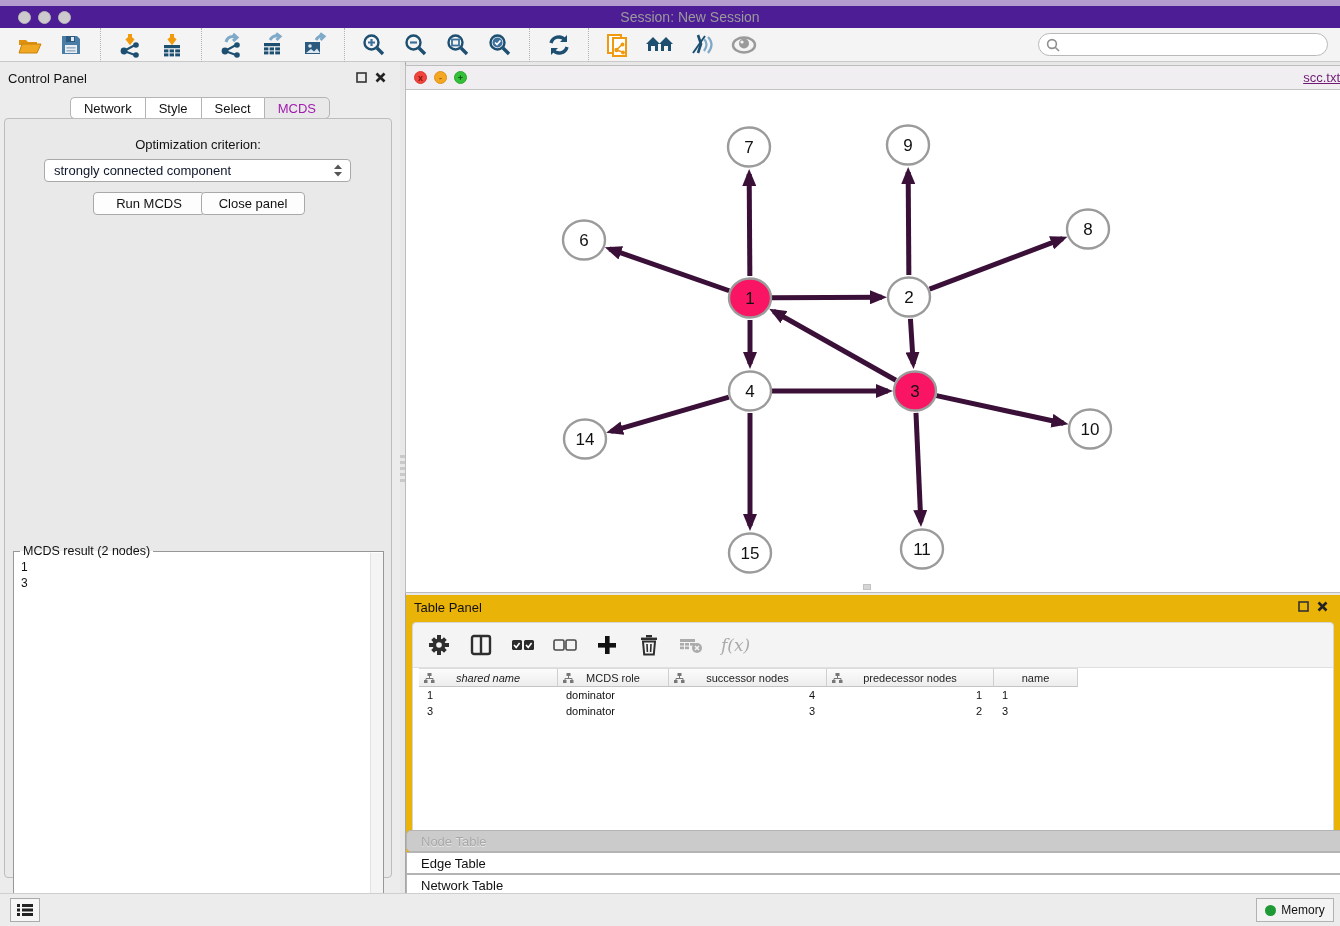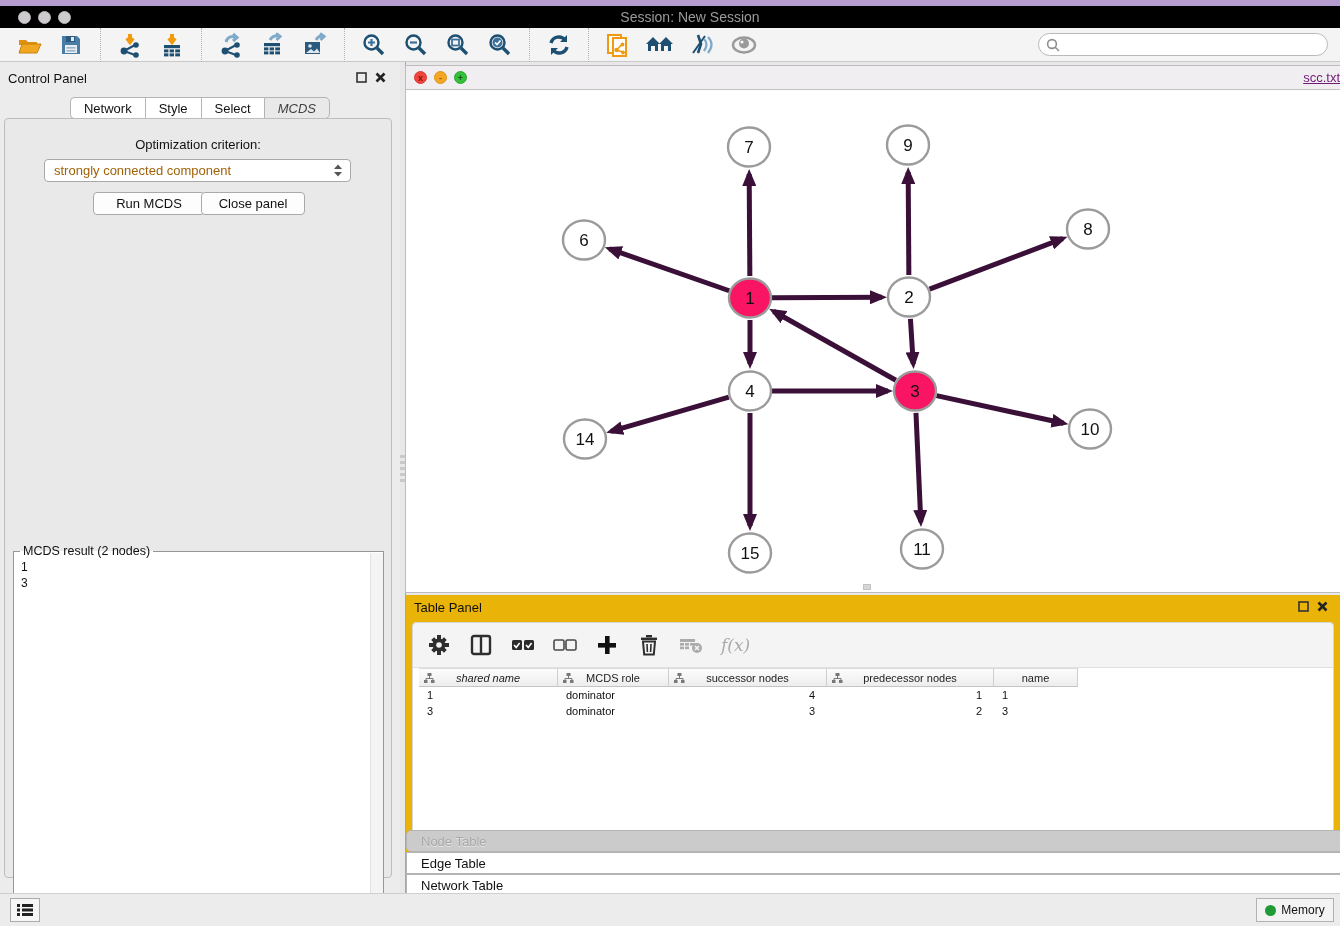--- a/index.html
+++ b/index.html
@@ -1,44 +1,44 @@
 <!DOCTYPE html>
 <html><head>
 <meta charset="utf-8">
 <style>
   * { margin:0; padding:0; box-sizing:border-box; }
   html,body { width:1340px; height:926px; font-family:"Liberation Sans",sans-serif; background:#e8e8e8; overflow:hidden; }
   .abs { position:absolute; }
 
   
   #purple-strip { left:0; top:0; width:1340px; height:6px; background:#b49ccf; }
-  #titlebar { left:0; top:6px; width:1340px; height:22px; background:#000000;padding-left:40px; }
+  #titlebar { left:0; top:6px; width:1340px; height:22px; background:#4c1d95;padding-left:40px; }
   #title-text { width:100%; text-align:center; font-size:14px; color:#9b9a9b; line-height:22px; }
   .tl { width:13px; height:13px; border-radius:50%; background:#cdcbcd; border:1px solid #b8b6b8; display:inline-block; margin-right:7px; }
   #traffic-main { left:18px; top:4px; }
 
   #toolbar { left:0; top:28px; width:1340px; height:34px; background:#f5f4f5; border-bottom:1px solid #c9c9c9; display:flex; align-items:center; padding-left:8px; }
   .tb-icon { width:30px; height:28px; display:flex; align-items:center; justify-content:center; margin:0 6px; flex:none; }
   .tb-sep { height:34px; border-left:1px dotted #b3b3b3; margin:0 8px; flex:none; }
   #search-box { right:12px; top:33px; width:290px; height:23px; border:1px solid #b9b9b9; border-radius:12px; background:#fff; display:flex; align-items:center; padding-left:7px; }
   #search-input { border:none; outline:none; background:transparent; font-size:12px; width:250px; margin-left:5px; }
 
   
   #control-panel { left:0; top:62px; width:400px; height:831px; background:#ececec; }
   #cp-header { left:8px; top:9px; font-size:13px; color:#111; }
   .panel-btns { display:flex; gap:8px; align-items:center; }
   #cp-btns { right:14px; top:10px; }
   #control-tabs { left:0; top:35px; width:400px; height:22px; display:flex; justify-content:center; }
   .ctab { height:22px; line-height:21px; padding:0 13px; font-size:13px; background:#fff; border:1px solid #b4b4b4; border-right:none; color:#111; border-radius:0; }
   .ctab:first-child { border-top-left-radius:5px; border-bottom-left-radius:5px; }
   .ctab:last-child { border-right:1px solid #b4b4b4; border-top-right-radius:5px; border-bottom-right-radius:5px; }
-  .ctab.sel { background:#e9e9e9; color:#404040;font-style:italic; }
+  .ctab.sel { background:#e9e9e9; color:#a21caf; }
   #cp-content { left:4px; top:56px; width:388px; height:760px; background:#e9e9e9; border:1px solid #bdbdbd; border-radius:4px; }
   #opt-label { width:100%; text-align:center; top:18px; font-size:13px; color:#111; }
-  #criterion-select { left:39px; top:40px; width:307px; height:23px; background:#fff; border:1px solid #a9a9a9; border-radius:4px; font-size:13px; line-height:21px; padding-left:9px; color:#a16207; display:flex; justify-content:space-between; align-items:center; }
+  #criterion-select { left:39px; top:40px; width:307px; height:23px; background:#fff; border:1px solid #a9a9a9; border-radius:4px; font-size:13px; line-height:21px; padding-left:9px; color:#0f172a; display:flex; justify-content:space-between; align-items:center; }
   .push-btn { height:23px; background:#fdfdfd; border:1px solid #a9a9a9; border-radius:4px; font-size:13px; text-align:center; line-height:21px; color:#111; }
   #run-btn  { left:88px; top:73px; width:112px; }
   #close-panel-btn { left:196px; top:73px; width:104px; }
   #mcds-result { left:8px; top:432px; width:371px; height:376px; background:#fff; border:1px solid #979797; }
   #mcds-result-title { top:-8px; left:6px; font-size:12.5px; padding:0 3px; background:linear-gradient(#e9e9e9 50%,#ffffff 50%); color:#111; }
   #mcds-list { left:0; top:3px; width:350px; font-size:12px; line-height:16px; padding:4px 0 0 7px; color:#111; }
   #mcds-scroll { right:0; top:1px; bottom:1px; width:13px; background:#f4f4f4; border-left:1px solid #e2e2e2; }
 
   
   #vsplit { left:400px; top:62px; width:6px; height:831px; background:#e8e8e8; border-right:1px solid #a6a6a6; }

